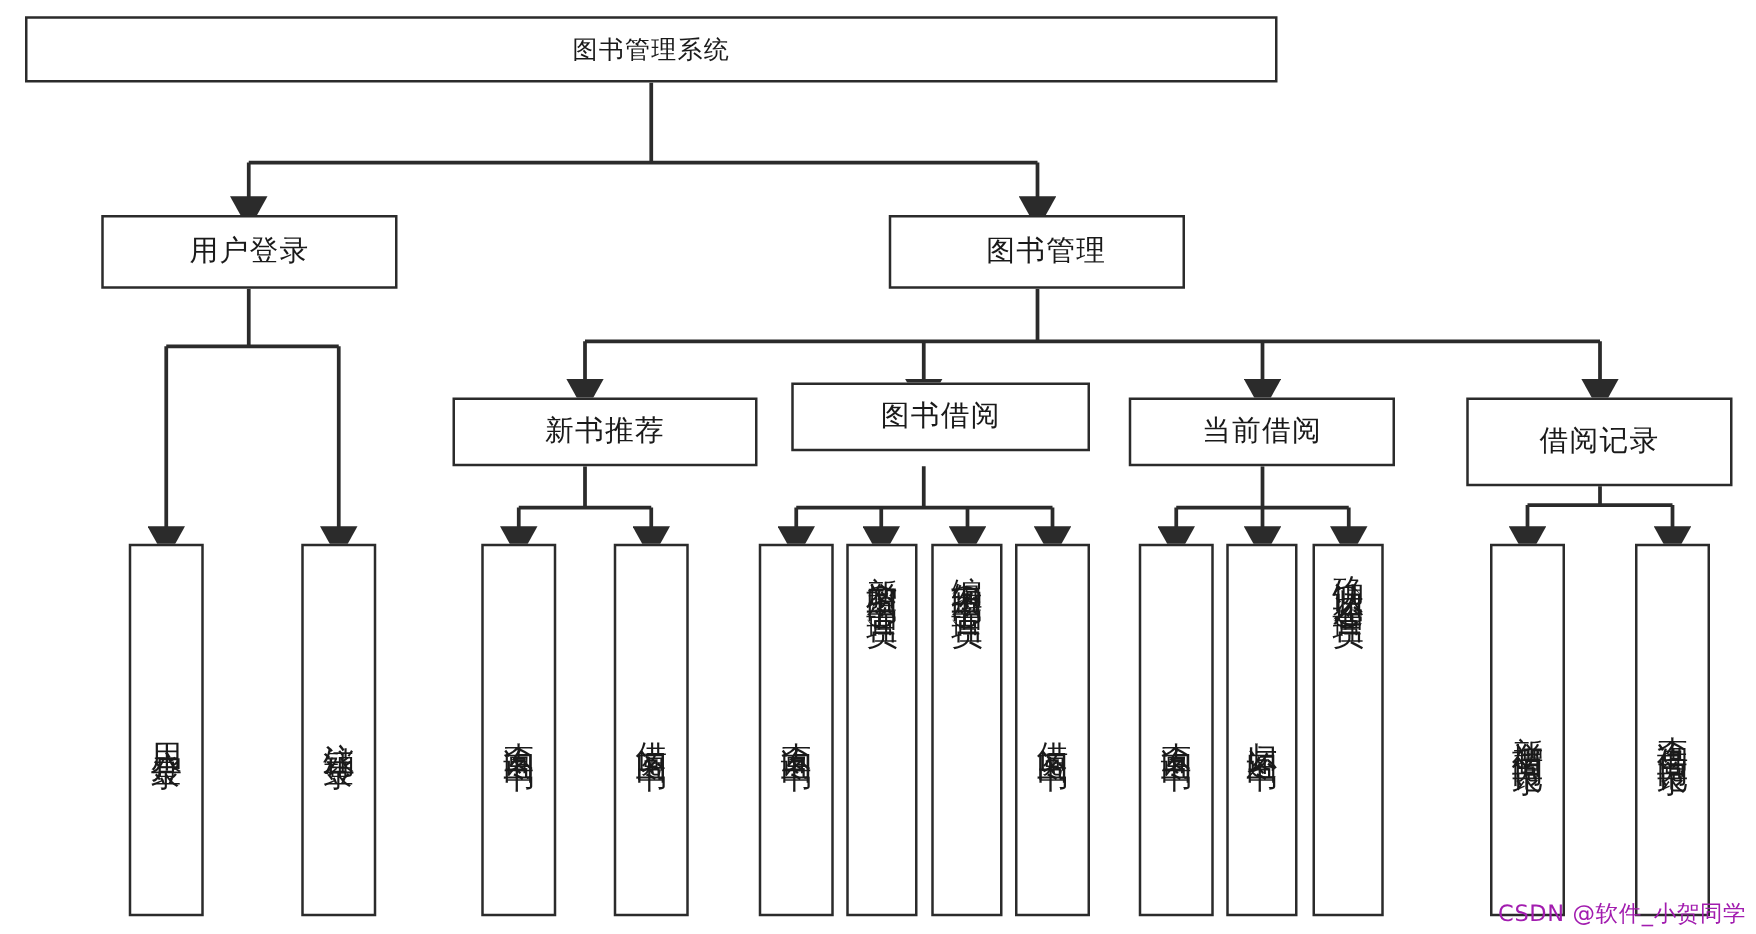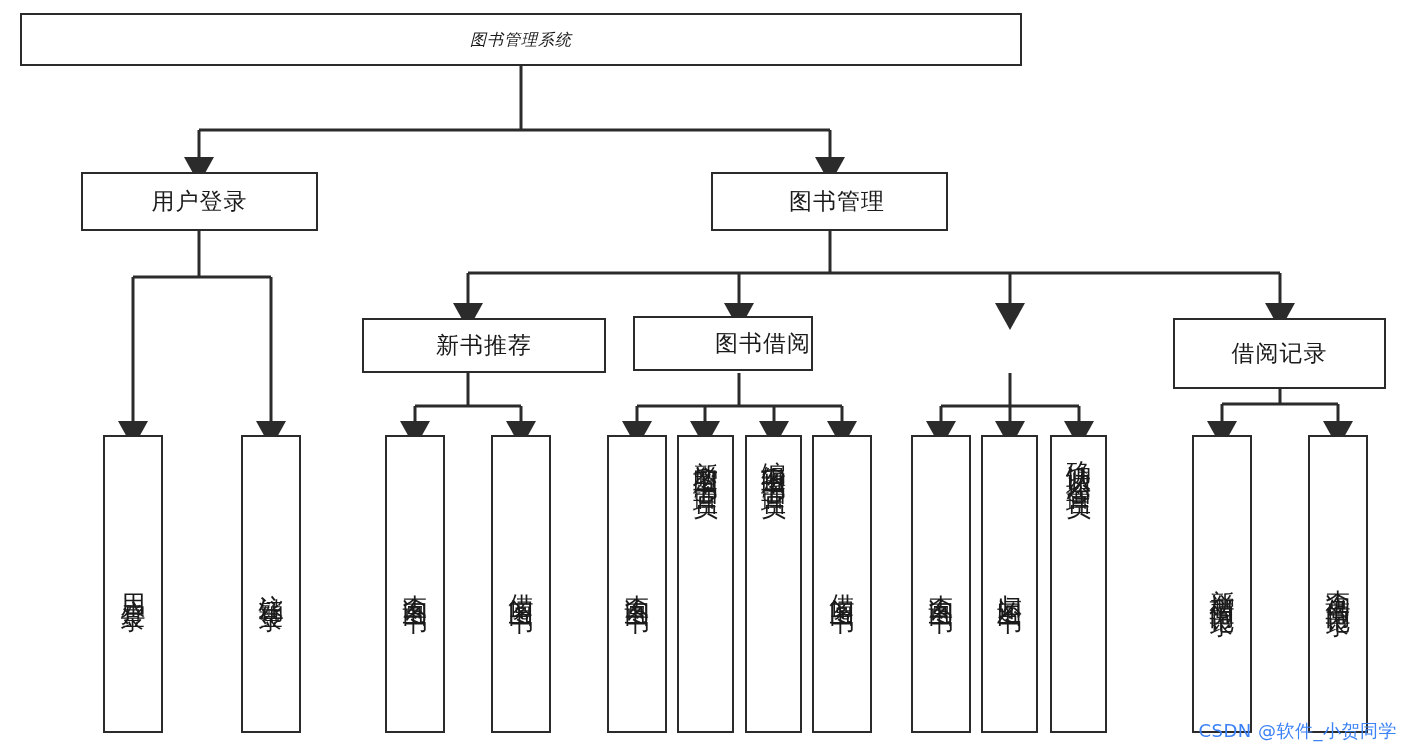--- a/index.html
+++ b/index.html
@@ -24,39 +24,39 @@
     color:#1a1a1a;
   }
   .node .lbl{
     display:block;
     text-align:center;
     line-height:1.12;
     white-space:pre;
   }
   
   .h-node .lbl{font-size:23px;letter-spacing:1px;}
-  .root.h-node .lbl{font-size:16px;font-style:italic;}
+  .root.h-node .lbl{font-size:20px;}
 
   
   .v-node{align-items:center;justify-content:center;}
   .v-node .lbl{
     writing-mode:vertical-rl;
     text-orientation:upright;
     font-size:25px;
     letter-spacing:5px;
     line-height:1;
   }
   .v-node.top-align{align-items:flex-start;}
   .v-node.top-align .lbl{padding-top:4px;}
 
   #watermark{
     position:absolute;
     right:8px;bottom:4px;
     font-size:18px;
-    color:#3b82f6;
+    color:#a21caf;
     letter-spacing:0.5px;
     font-family:"DejaVu Sans","Liberation Sans",sans-serif;
     white-space:nowrap;
     pointer-events:none;
   }
 </style>
 </head>
 <body>
 
 <div id="canvas">
@@ -118,22 +118,25 @@
   <div class="node h-node" style="left:81px;top:172px;width:237px;height:59px;">
     <span class="lbl">用户登录</span>
   </div>
   <div class="node h-node" style="left:711px;top:172px;width:237px;height:59px;padding-left:15px;">
     <span class="lbl">图书管理</span>
   </div>
 
   <div class="node h-node" style="left:362px;top:318px;width:244px;height:55px;">
     <span class="lbl">新书推荐</span>
   </div>
-  <div class="node h-node" style="left:633px;top:316px;width:180px;height:55px;justify-content:flex-end;">
+  <div class="node h-node" style="left:633px;top:306px;width:239px;height:55px;">
     <span class="lbl">图书借阅</span>
+  </div>
+  <div class="node h-node" style="left:903px;top:318px;width:213px;height:55px;">
+    <span class="lbl">当前借阅</span>
   </div>
   <div class="node h-node" style="left:1173px;top:318px;width:213px;height:71px;">
     <span class="lbl">借阅记录</span>
   </div>
 
   <div class="node v-node" style="left:103px;top:435px;width:60px;height:298px;">
     <span class="lbl">用户登录</span>
   </div>
   <div class="node v-node" style="left:241px;top:435px;width:60px;height:298px;">
     <span class="lbl">注销登录</span>

